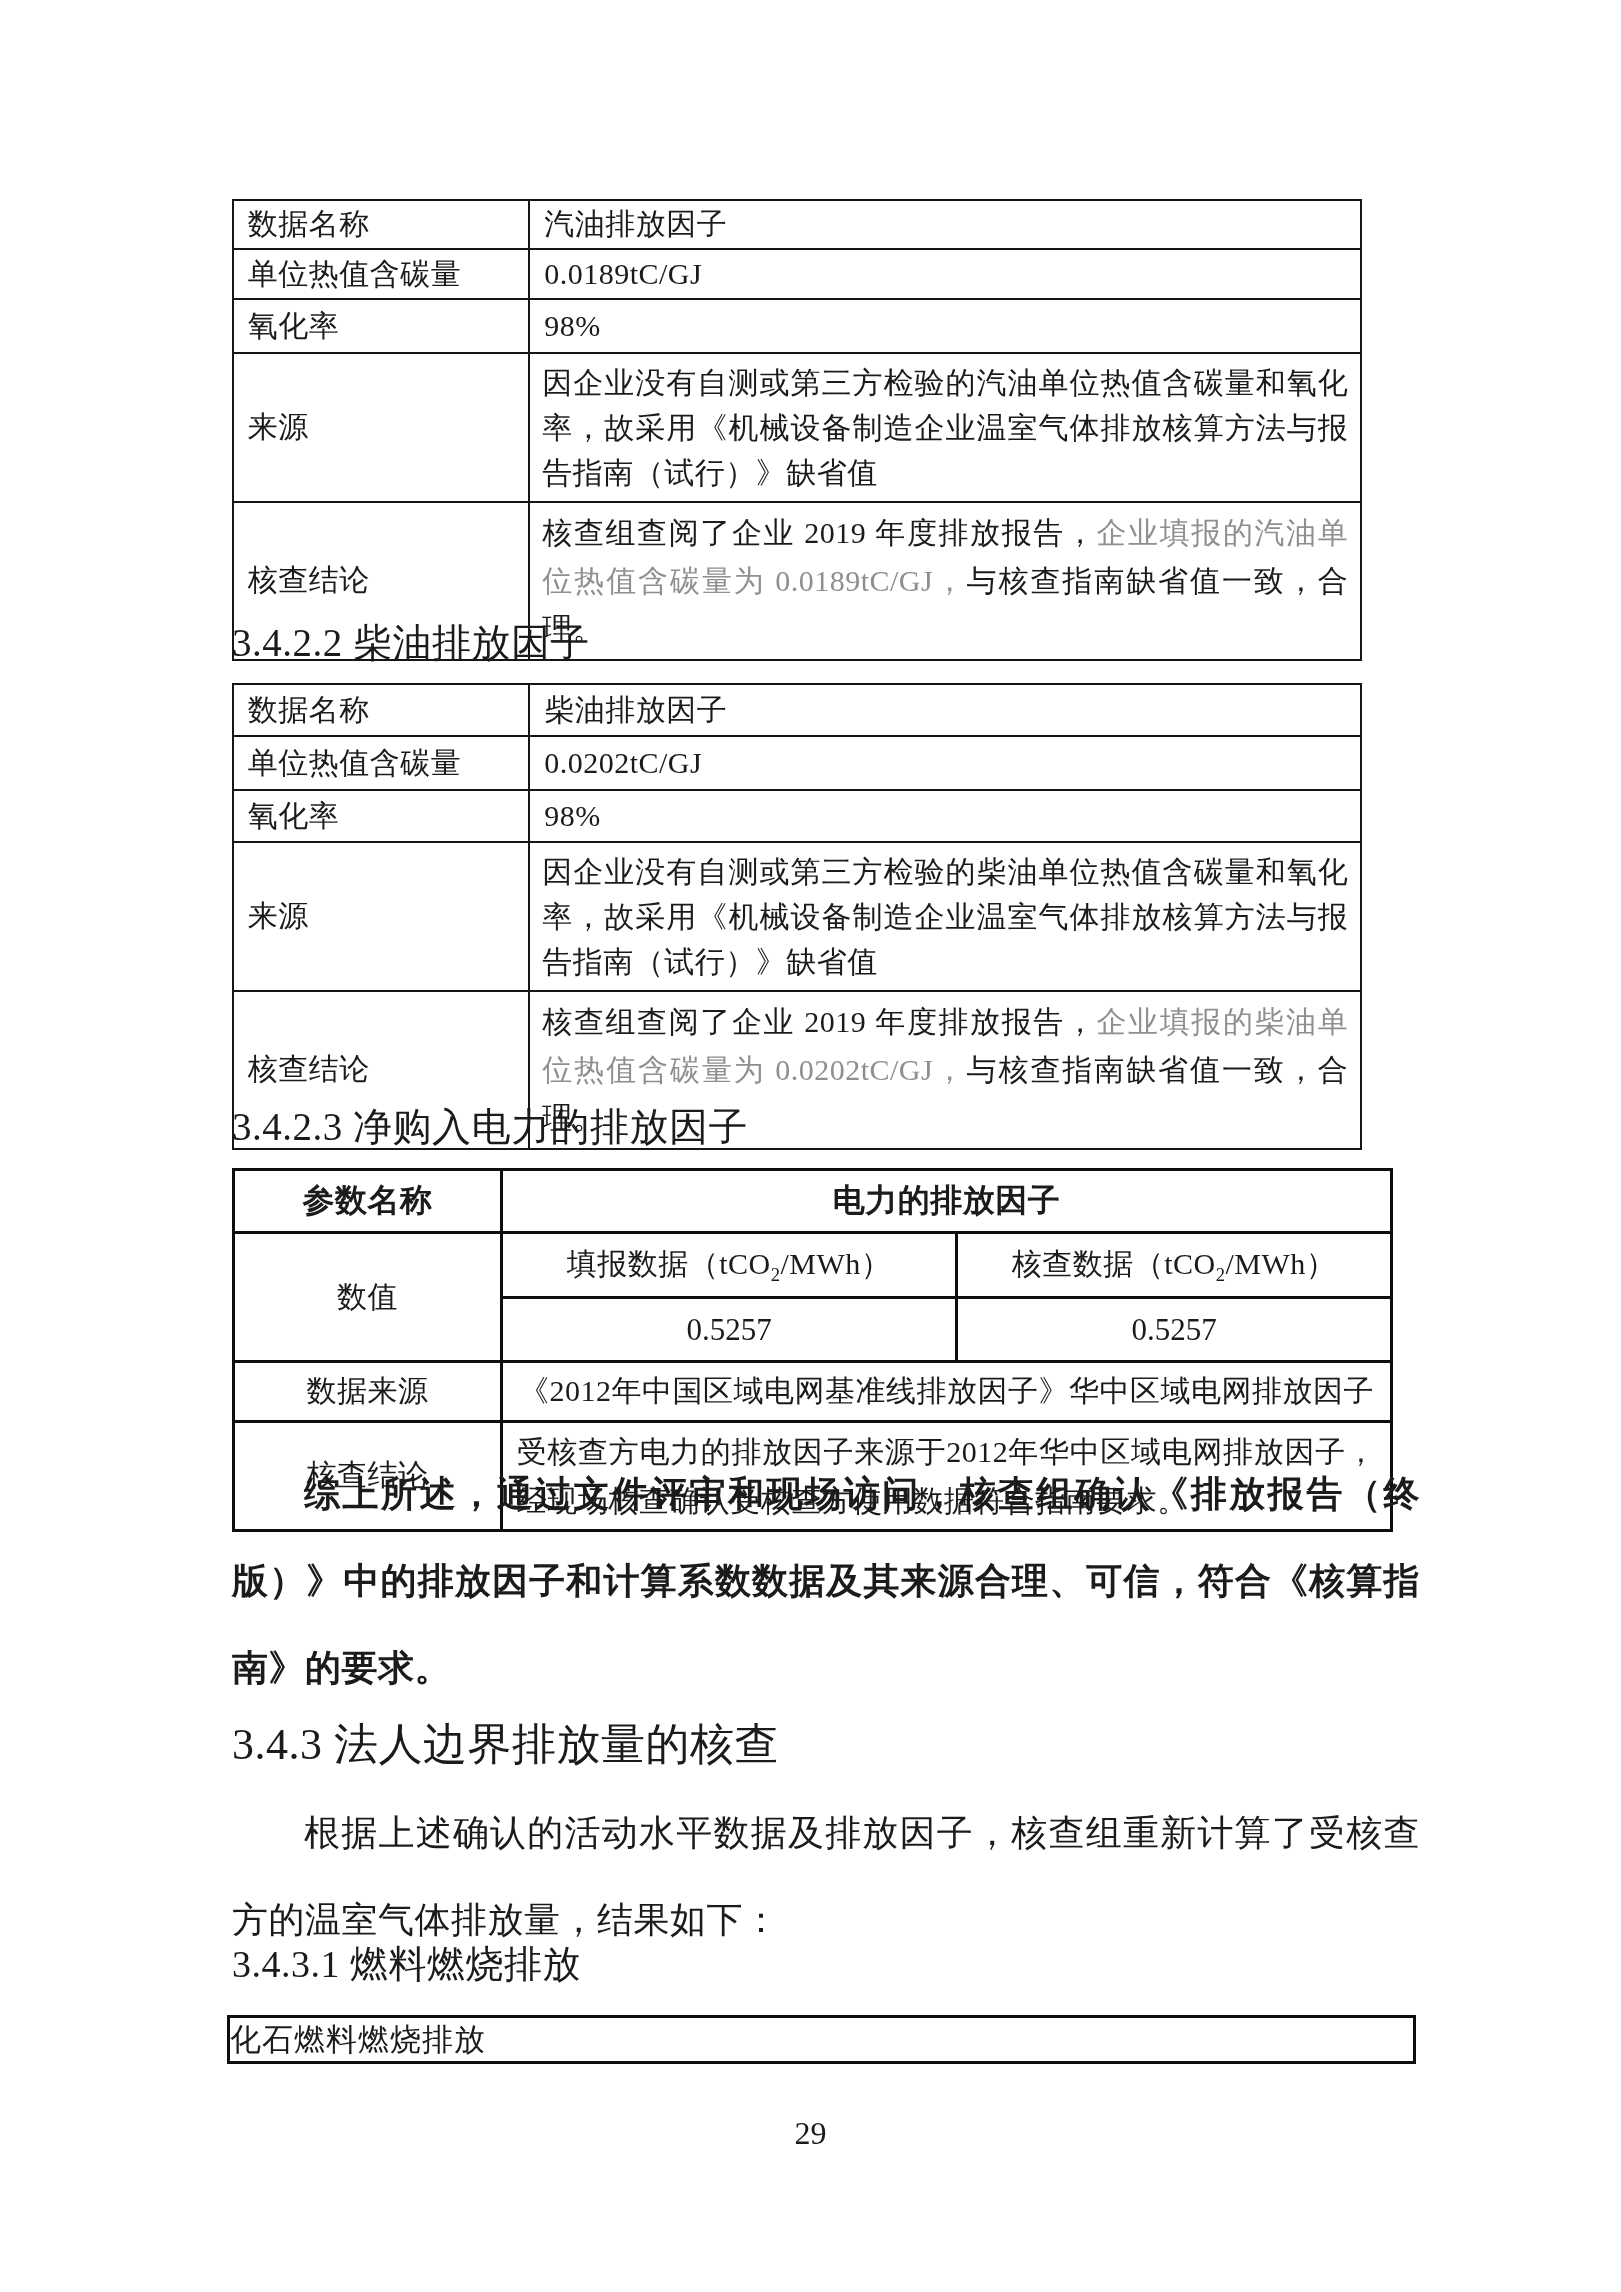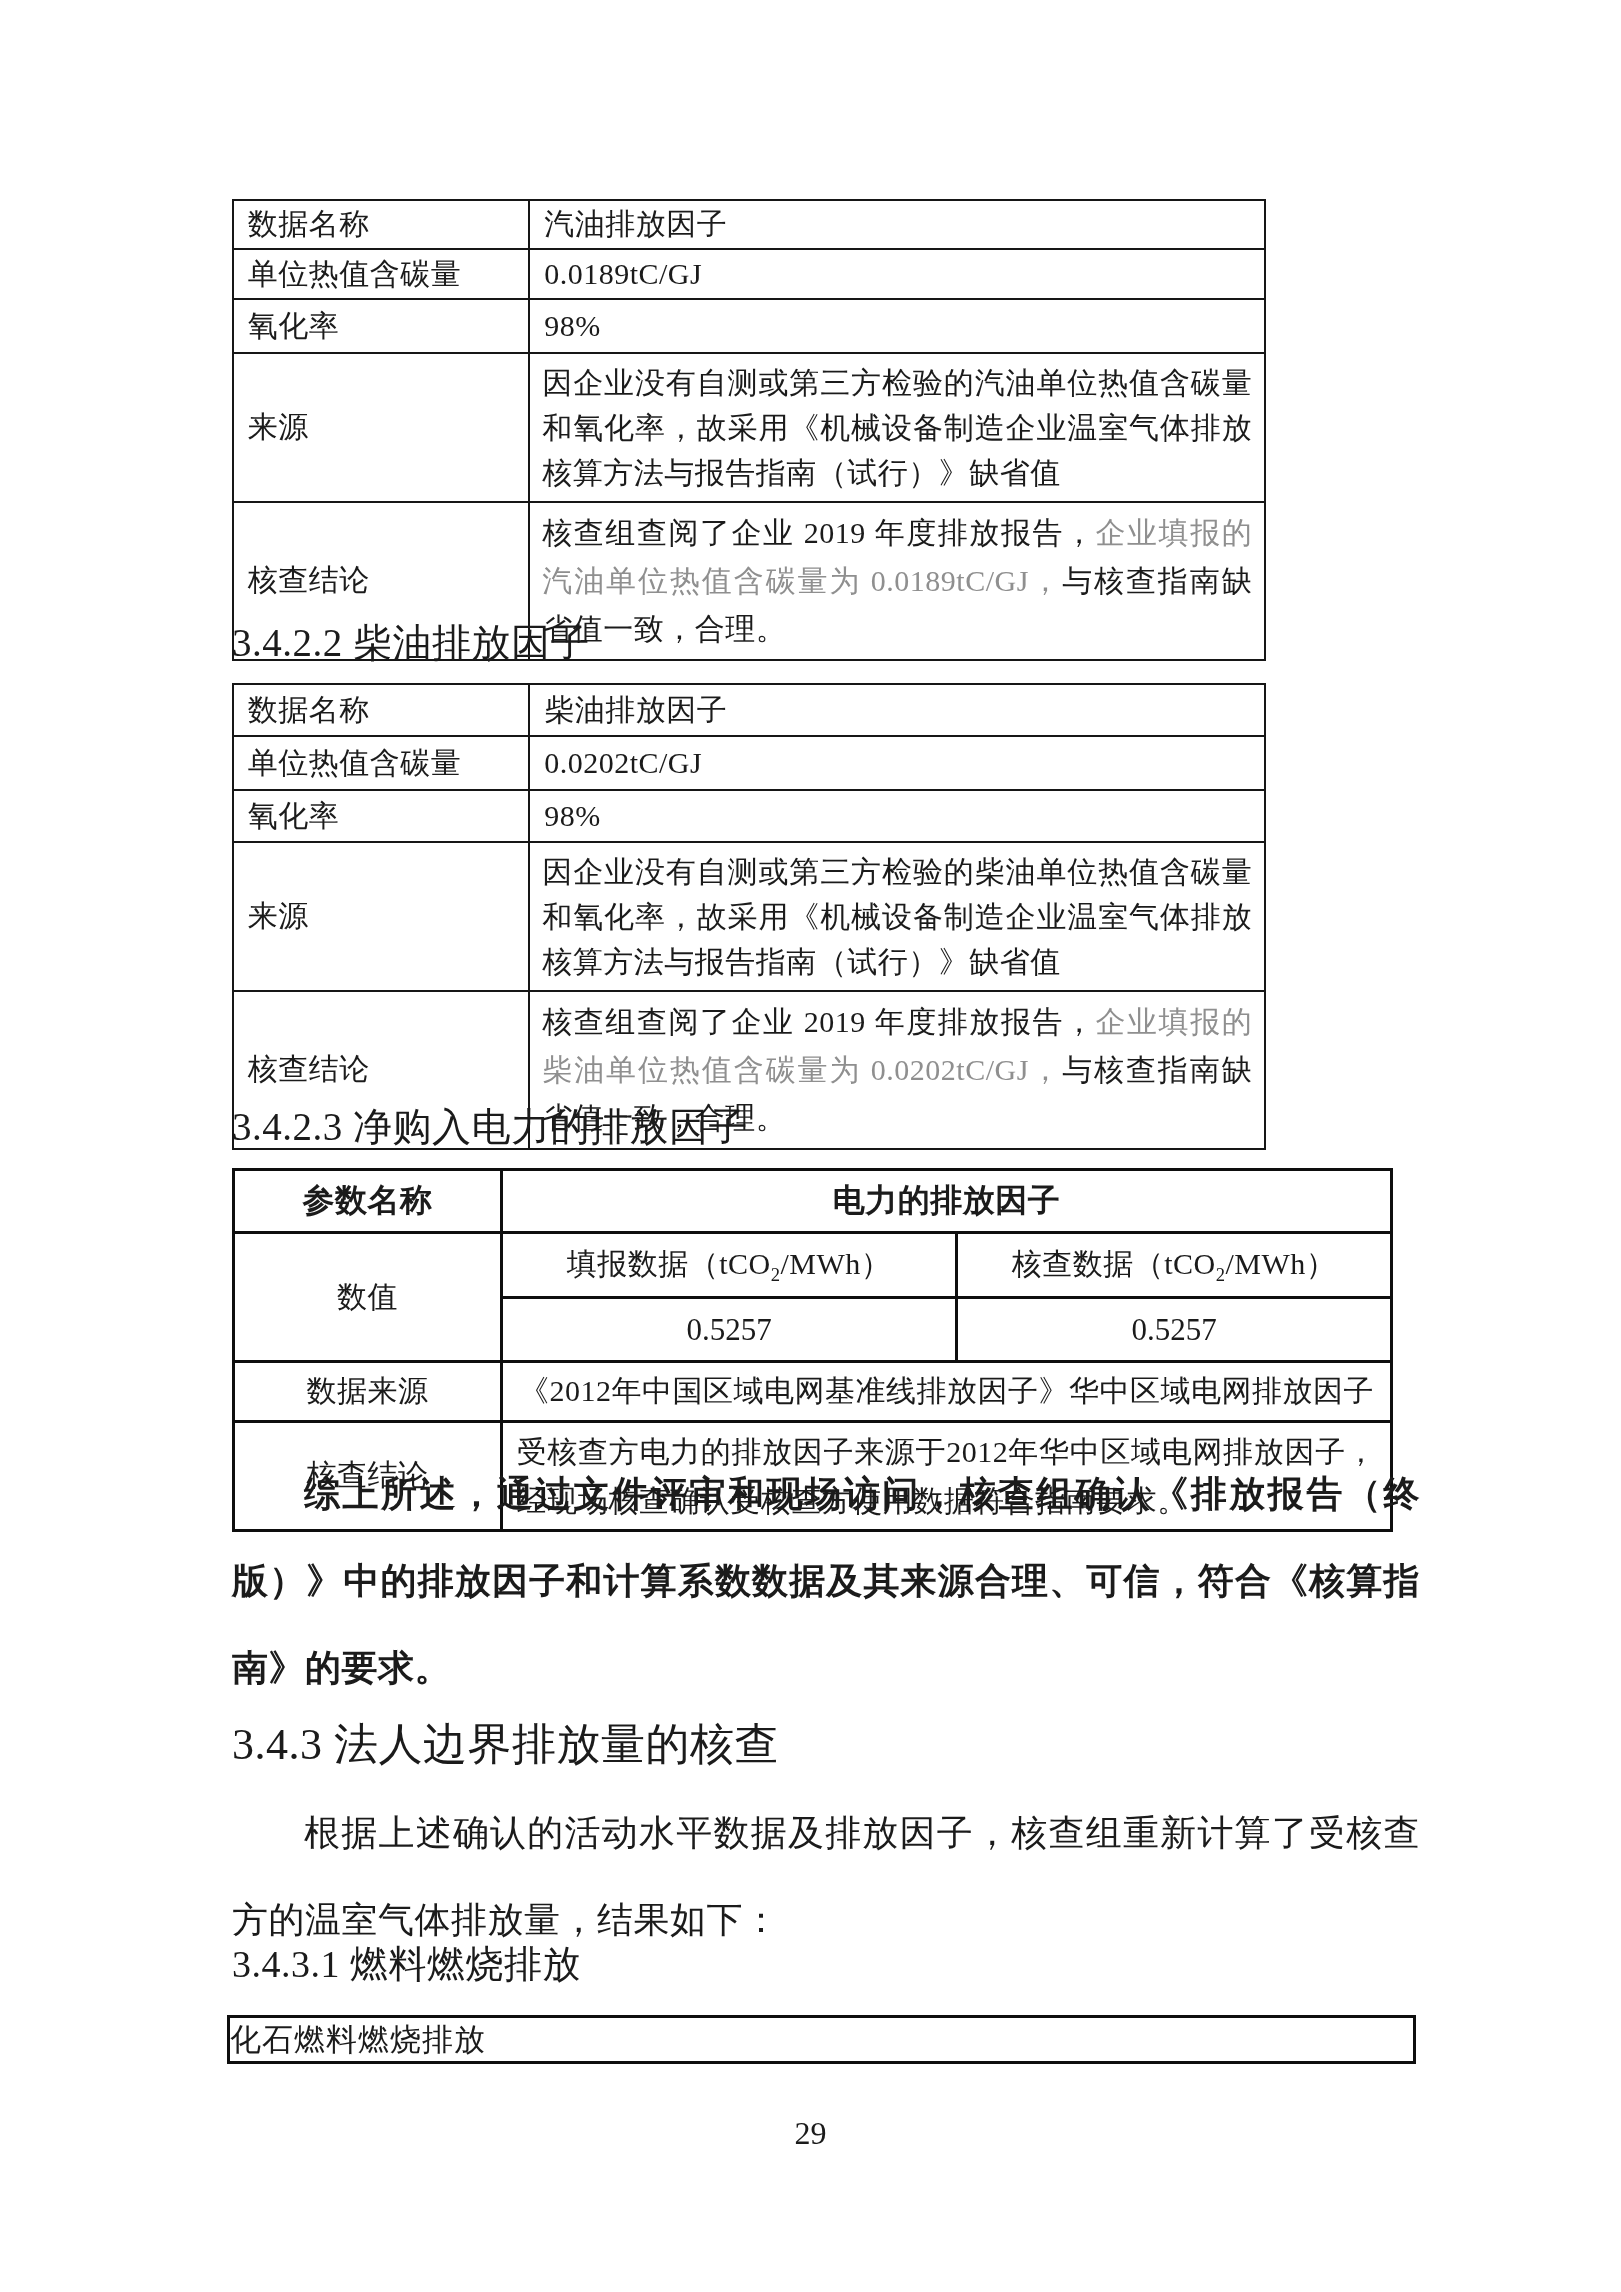--- a/index.html
+++ b/index.html
@@ -9,21 +9,21 @@
     height: 2293px;
     background: #ffffff;
     font-family: "Liberation Serif", "DejaVu Serif", serif;
     color: #1b1b1b;
     overflow: hidden;
   }
   
   table.kv {
     position: absolute;
     left: 232px;
-    width: 1034px;
+    width: 1130px;
     border-collapse: collapse;
     table-layout: fixed;
   }
   table.kv td {
     border: 2.9px solid #161616;
     font-size: 30px;
     vertical-align: middle;
     padding: 2px 9.8px 2px 13.7px;
     letter-spacing: 0.5px;
   }

